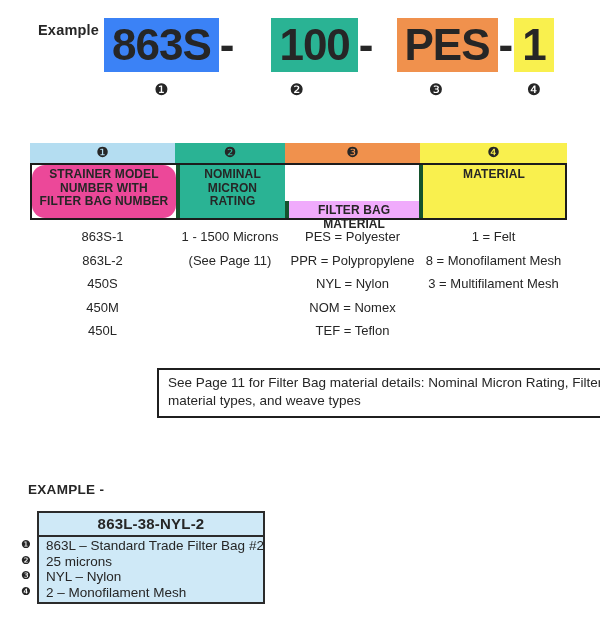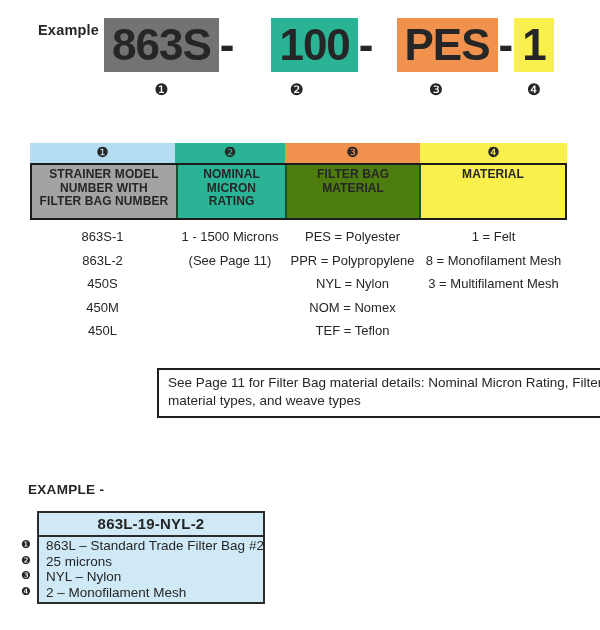--- a/index.html
+++ b/index.html
@@ -69,21 +69,21 @@
     line-height: 19px;
   }
   .title-strip {
     border: 2px solid #1c1c1c;
     height: 57px;
   }
   .title-cell {
     padding-top: 3px;
     text-align: center;
   }
-  .title-cell + .title-cell { border-left: 2px solid #14532d; }
+  .title-cell + .title-cell { border-left: 4px solid #14532d; }
   .title-line {
     font-size: 12px;
     font-weight: bold;
     line-height: 13.5px;
     letter-spacing: 0.1px;
   }
   .body-cell {
     padding-top: 5px;
     text-align: center;
   }
@@ -151,21 +151,21 @@
 </style>
 </head>
 <body>
 
 <div class="page">
 
   <div class="top-example-label">Example</div>
 
   <div class="part-number">
     <div class="seg-col">
-      <div class="seg-text" style="background-color: #737373;">863S</div>
+      <div class="seg-text" style="background-color: #3b82f6;">863S</div>
       <div class="seg-marker">❶</div>
     </div>
     <div class="seg-dash">-</div>
     <div class="seg-col">
       <div class="seg-text" style="background-color: rgb(42, 179, 148); margin-left: 36px;">100</div>
       <div class="seg-marker">❷</div>
     </div>
     <div class="seg-dash">-</div>
     <div class="seg-col">
       <div class="seg-text" style="background-color: rgb(240, 145, 77); margin-left: 22px;">PES</div>
@@ -181,31 +181,31 @@
   <div class="legend-table">
 
     <div class="legend-row">
       <div class="num-cell col-w0" style="background-color: rgb(180, 221, 241);">❶</div>
       <div class="num-cell col-w1" style="background-color: rgb(42, 179, 148);">❷</div>
       <div class="num-cell col-w2" style="background-color: rgb(240, 145, 77);">❸</div>
       <div class="num-cell col-w3" style="background-color: rgb(249, 240, 78);">❹</div>
     </div>
 
     <div class="legend-row title-strip">
-      <div class="title-cell col-w0" style="background-color: #a3a3a3;">
+      <div class="title-cell col-w0" style="background-color: #ec4899; border-radius: 13px;">
         <div class="title-line">STRAINER MODEL</div>
         <div class="title-line">NUMBER WITH</div>
         <div class="title-line">FILTER BAG NUMBER</div>
       </div>
       <div class="title-cell col-w1" style="background-color: rgb(42, 179, 148);">
         <div class="title-line">NOMINAL</div>
         <div class="title-line">MICRON</div>
         <div class="title-line">RATING</div>
       </div>
-      <div class="title-cell col-w2" style="background-color: #4d7c0f;">
+      <div class="title-cell col-w2" style="background-color: #f0abfc; margin-top: 36px;">
         <div class="title-line">FILTER BAG</div>
         <div class="title-line">MATERIAL</div>
       </div>
       <div class="title-cell col-w3" style="background-color: rgb(249, 240, 78);">
         <div class="title-line">MATERIAL</div>
       </div>
     </div>
 
     <div class="legend-row">
       <div class="body-cell col-w0">
@@ -239,21 +239,21 @@
   <div class="bottom-example-label">EXAMPLE -</div>
 
   <div class="bottom-example">
     <div class="marker-col">
       <div class="row-marker">❶</div>
       <div class="row-marker">❷</div>
       <div class="row-marker">❸</div>
       <div class="row-marker">❹</div>
     </div>
     <div class="example-box" style="background-color: rgb(207, 233, 247);">
-      <div class="example-box-header">863L-19-NYL-2</div>
+      <div class="example-box-header">863L-38-NYL-2</div>
       <div class="example-box-rows">
         <div class="example-box-row">863L – Standard Trade Filter Bag #2</div>
         <div class="example-box-row">25 microns</div>
         <div class="example-box-row">NYL – Nylon</div>
         <div class="example-box-row">2 – Monofilament Mesh</div>
       </div>
     </div>
   </div>
 
 </div>

